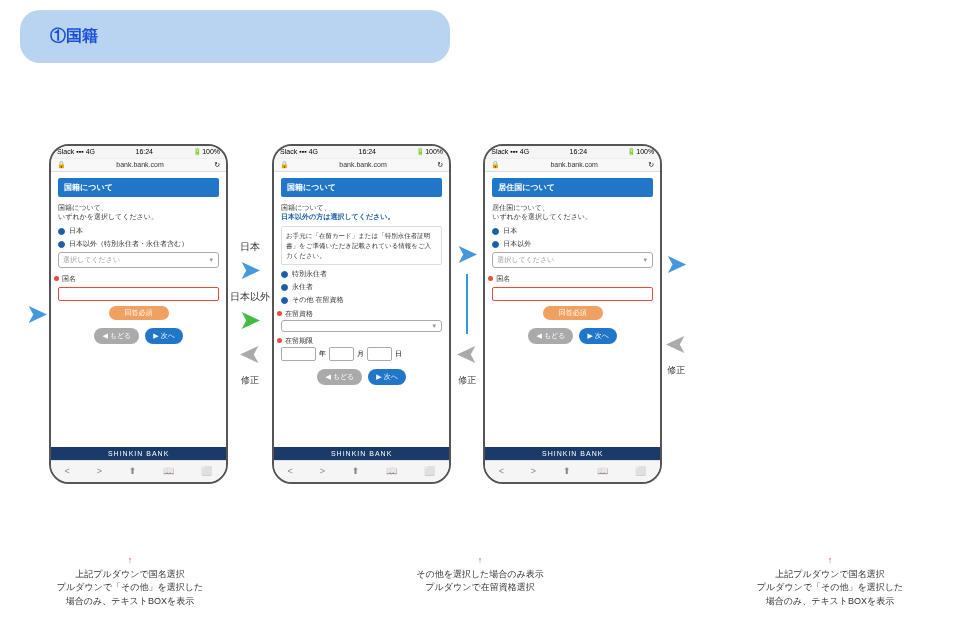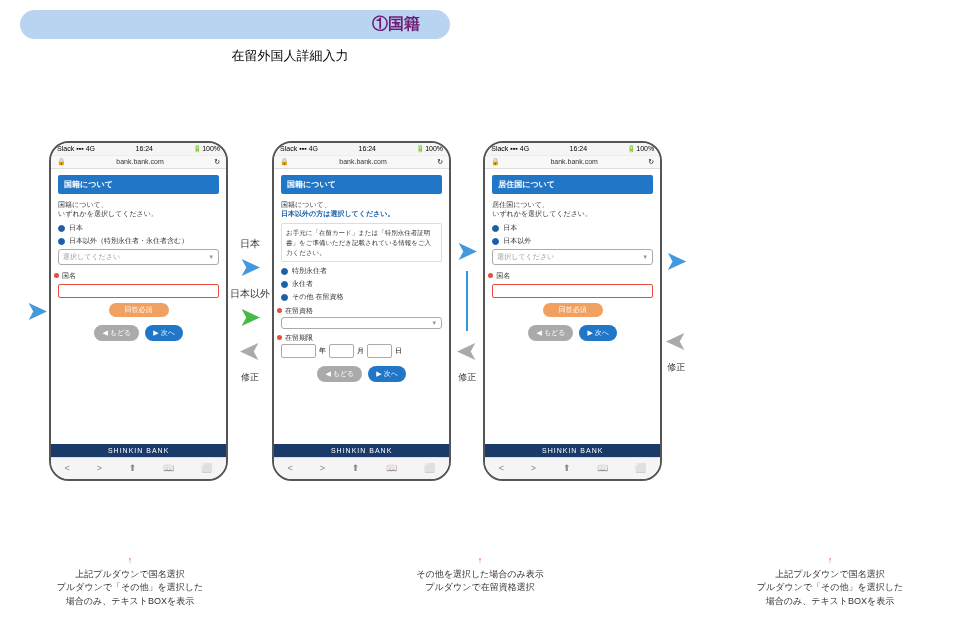--- a/index.html
+++ b/index.html
@@ -21,25 +21,25 @@
     }
 
     
     .headers-row {
       display: flex;
       justify-content: space-between;
       margin-bottom: 8px;
     }
     .section-header {
       border-radius: 20px;
-      padding: 4px 30px;
+      padding: 16px 30px;
       font-size: 16px;
       font-weight: bold;
-      color: #701a75;
-      text-align: right;
+      color: #1d4ed8;
+      text-align: left;
     }
     .section-header-blue {
       background: #b8d4f0;
       width: 430px;
     }
     .section-header-teal {
       background: #b0e0e0;
       width: 430px;
     }
     .subtitle {
@@ -294,21 +294,20 @@
 </head>
 <body>
 
 <div class="page-wrapper">
 
   <div class="headers-row">
     <div class="section-header section-header-blue">①国籍</div>
   </div>
 
   <div style="display:flex; justify-content:space-around; margin-bottom:6px; padding:0 10px;">
-    <div class="subtitle" style="width:160px; text-align:center;">在留外国人詳細入力</div>
     <div style="width:20px;"></div>
   </div>
 
   <div class="main-row">
 
     <div style="display:flex; align-items:center;">
       <span class="arrow-blue">➤</span>
     </div>
 
     <div class="phone">

